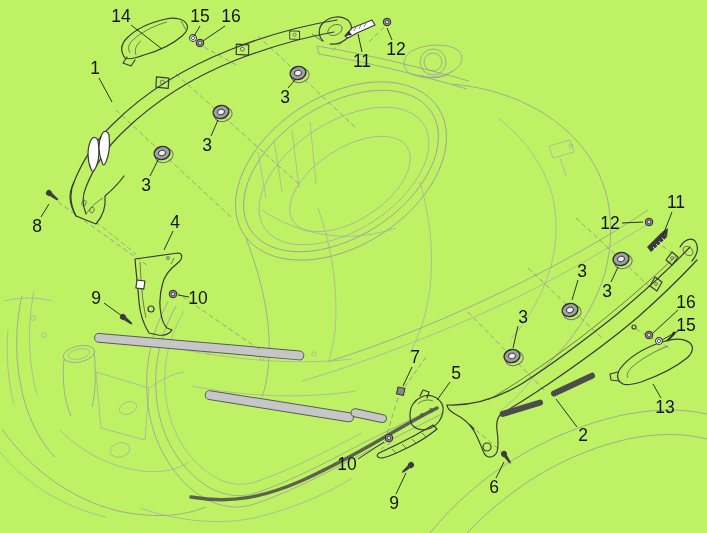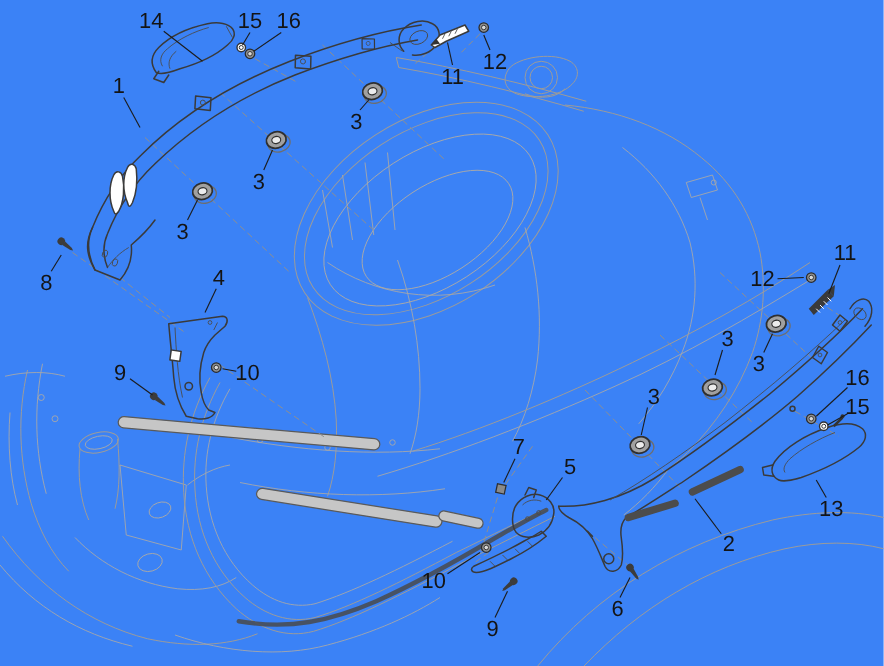--- a/index.html
+++ b/index.html
@@ -1,16 +1,16 @@
 <!DOCTYPE html>
 <html><head>
 <meta charset="utf-8">
 <style>
   html,body{margin:0;padding:0;background:#fff;}
-  #stage{position:relative;width:707px;height:533px;background:#3b82f6;overflow:hidden;
+  #stage{position:relative;width:707px;height:533px;background:#bef264;overflow:hidden;
          font-family:"Liberation Sans", sans-serif;}
   svg{position:absolute;left:0;top:0;}
   .frame{fill:none;stroke:#9b9b9b;stroke-width:0.8;}
   .frame2{fill:none;stroke:#a8a8a8;stroke-width:0.7;}
   .part{fill:none;stroke:#3a3a3a;stroke-width:1.2;stroke-linejoin:round;stroke-linecap:round;}
   .partw{fill:#ffffff;stroke:#3a3a3a;stroke-width:1.2;stroke-linejoin:round;}
   .pthin{fill:none;stroke:#4a4a4a;stroke-width:0.7;}
   .dash{fill:none;stroke:#8f8f8f;stroke-width:0.8;stroke-dasharray:5 3;}
   .leader{fill:none;stroke:#1c1c1c;stroke-width:0.9;}
   .lbl{font-family:"Liberation Sans", sans-serif;font-size:17.5px;fill:#141414;}

